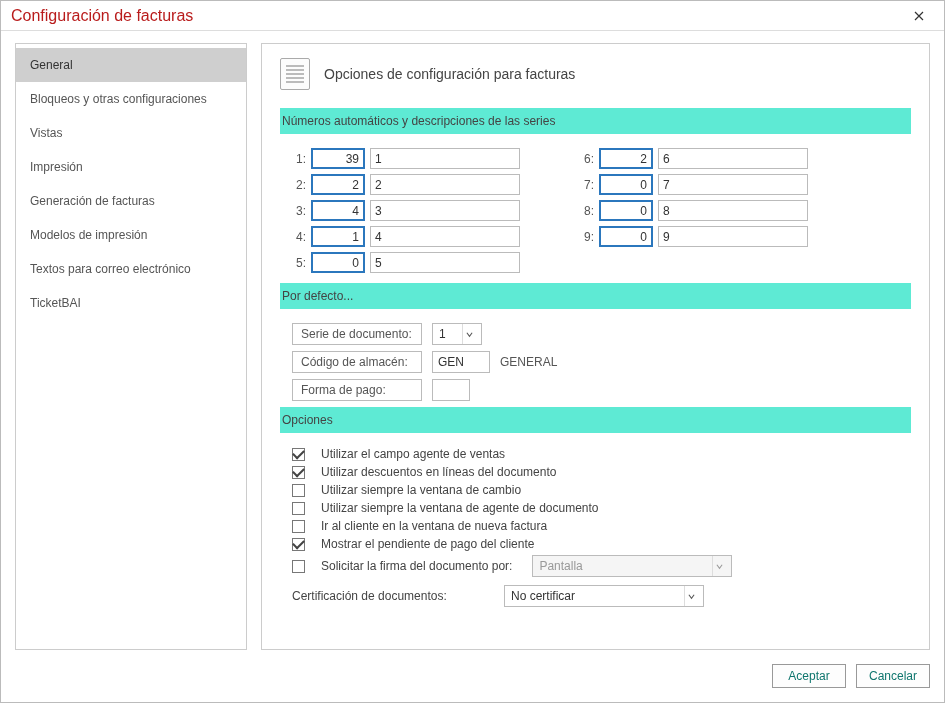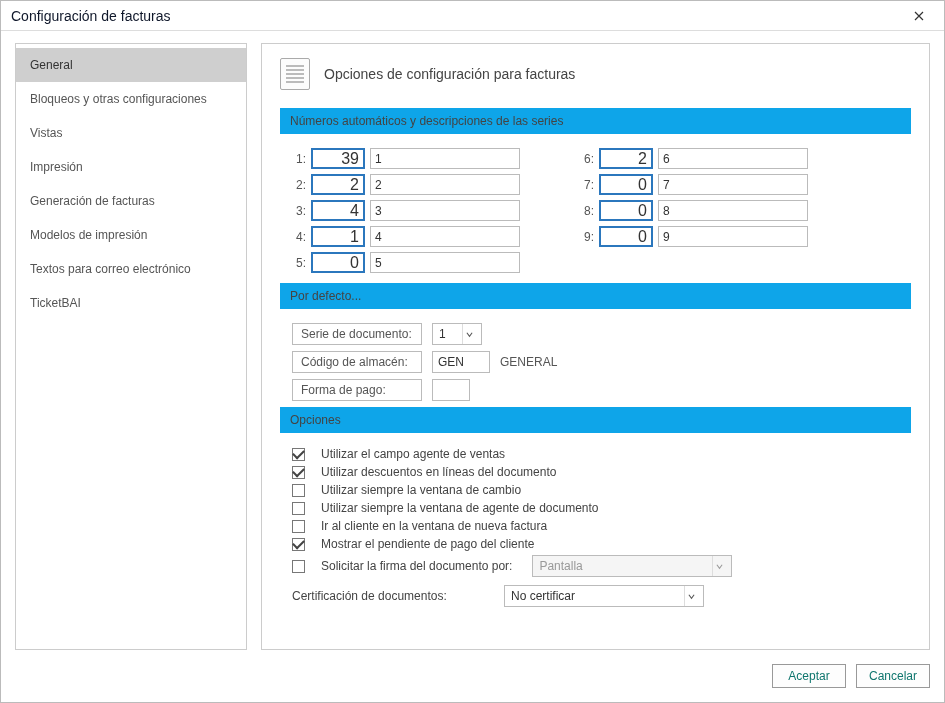--- a/index.html
+++ b/index.html
@@ -17,21 +17,21 @@
     flex-direction: column;
   }
   .titlebar {
     height: 30px;
     display: flex;
     align-items: center;
     padding: 0 8px 0 10px;
     border-bottom: 1px solid #ddd;
     background: #fff;
   }
-  .titlebar .title { flex: 1; color: #0f172a; font-size: 14px; }
+  .titlebar .title { flex: 1; color: #b91c1c; font-size: 16px; }
   .titlebar .close {
     width: 34px; height: 22px;
     display: flex; align-items: center; justify-content: center;
     cursor: pointer;
     color: #333;
   }
   .titlebar .close svg { width: 10px; height: 10px; }
   .body {
     flex: 1;
     display: flex;
@@ -80,22 +80,22 @@
     position: absolute;
     left: 5px; right: 5px; top: 6px; height: 2px;
     background: #bbb;
     box-shadow: 0 4px 0 #bbb, 0 8px 0 #bbb, 0 12px 0 #bbb, 0 16px 0 #bbb;
   }
   .section-title {
     font-size: 14px;
     color: #444;
   }
   .section-header {
-    background: #0ea5e9;
-    padding: 6px 10px;
+    background: #5eead4;
+    padding: 6px 2px;
     color: #444;
     margin: 6px 0 14px 0;
   }
   .series-grid {
     display: flex;
     gap: 60px;
     padding-left: 12px;
     margin-bottom: 10px;
   }
   .series-col {
@@ -113,21 +113,21 @@
     text-align: right;
     color: #555;
   }
   .num-box {
     width: 54px;
     height: 21px;
     border: 2px solid #2b77bd;
     background: #fff;
     text-align: right;
     padding: 0 4px;
-    font-size: 16px;
+    font-size: 12px;
     font-family: inherit;
     color: #333;
   }
   .desc-box {
     width: 150px;
     height: 21px;
     border: 1px solid #bbb;
     background: #fff;
     padding: 0 4px;
     font-size: 12px;

